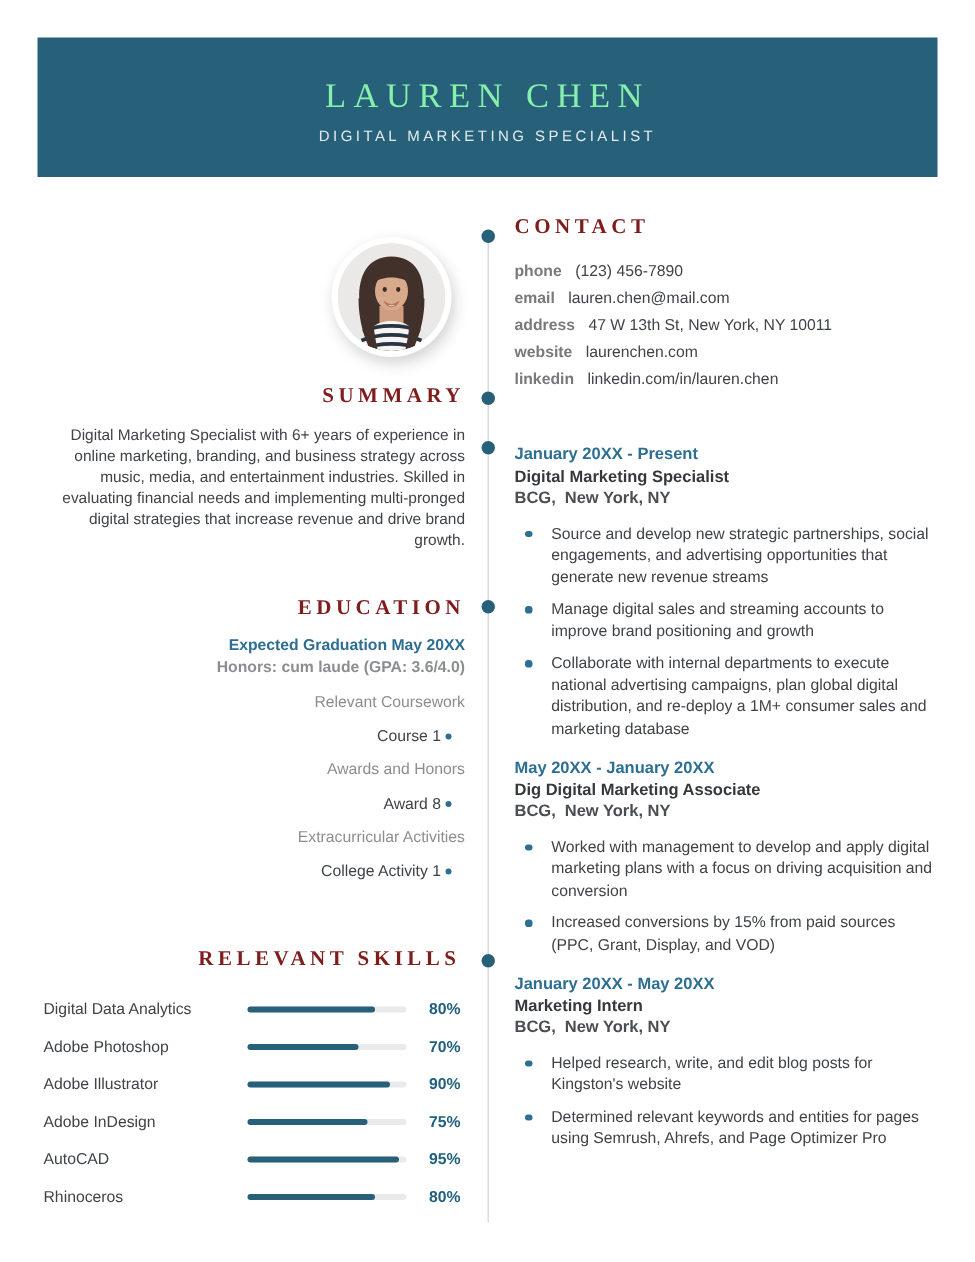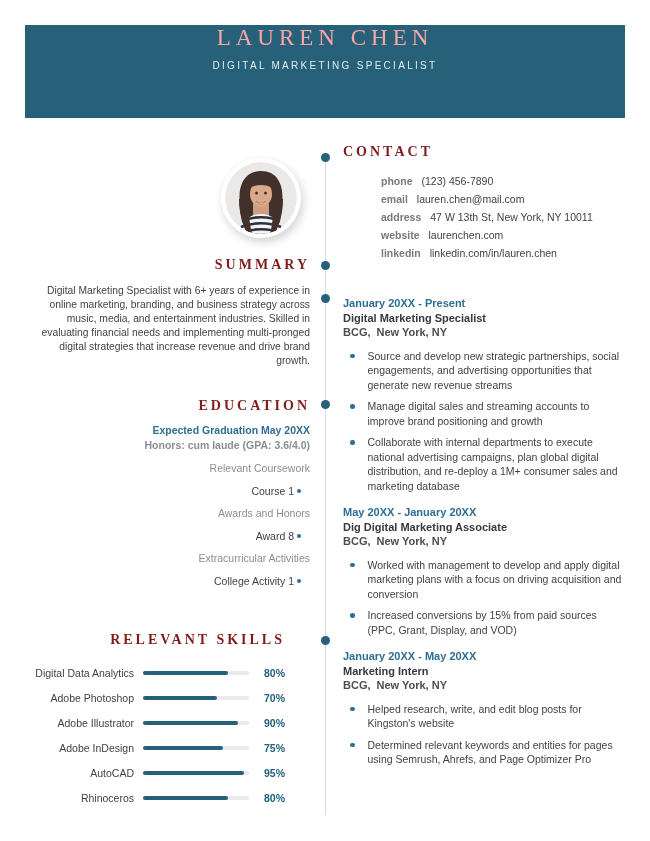--- a/index.html
+++ b/index.html
@@ -10,23 +10,24 @@
     color:#3f4347;
   }
   .page { position:absolute; inset:0; background:#ffffff; }
 
   
   .header {
     position:absolute; left:25px; top:25px; width:600px; height:93px;
     background:#276079; text-align:center;
   }
   .name {
+    padding-top:26px;
     font-family:"Liberation Serif","DejaVu Serif",serif;
     font-size:23px; font-weight:400; letter-spacing:5px;
-    color:#fca5a5;
+    color:#86efac;
   }
   .jobtitle {
     margin-top:9px; font-size:10px; letter-spacing:2.3px;
     color:#e3ebf0; font-weight:400;
   }
 
   
   .timeline-line { position:absolute; left:325px; top:157px; width:1px; height:658px; background:#d9dcde; }
   .tl-dot { position:absolute; left:321px; width:9px; height:9px; border-radius:50%; background:#276079; }
   .tl-dot.d1 { top:153px; } .tl-dot.d2 { top:261px; } .tl-dot.d3 { top:294px; }
@@ -59,33 +60,33 @@
   .edu-school { color:#3f4347; }
   .edu-school .loc { margin-left:6px; }
   .edu-groups { margin-top:4px; font-size:10.5px; }
   .edu-group-label { color:#8b8e91; line-height:22.5px; }
   .edu-item { position:relative; color:#3f4347; line-height:22.5px; padding-right:16px; }
   .edu-item .idot {
     position:absolute; right:9px; top:50%; margin-top:-2px;
     width:4px; height:4px; border-radius:50%; background:#2d6e93; display:inline-block;
   }
 
-  .skills-block { position:absolute; left:7px; top:631px; width:278px; }
+  .skills-block { position:absolute; left:29px; top:631px; width:278px; }
   .skills-block h2.sec { text-align:right; padding-right:0; width:285px; margin-left:-7px; }
   .skill-rows { margin-top:12px; }
   .skill-row { display:flex; align-items:center; height:25px; }
-  .skill-name { flex:1; text-align:right; padding-right:9px; font-size:10.5px; color:#3f4347; }
+  .skill-name { flex:1; text-align:left; padding-right:9px; font-size:10.5px; color:#3f4347; }
   .skill-bar { width:106px; height:4px; background:#e9eaec; border-radius:2px; position:relative; }
   .skill-fill { position:absolute; left:0; top:0; height:4px; border-radius:2px; background:#276079; }
   .skill-pct { width:36px; text-align:right; font-size:10.5px; font-weight:700; color:#20607e; }
 
   
   .contact-block { position:absolute; left:343px; top:143px; width:282px; }
   .contact-rows { margin-top:12px; }
-  .c-row { line-height:18px; font-size:10.5px;margin-left:38px; }
+  .c-row { line-height:18px; font-size:10.5px; }
   .c-label { font-weight:700; color:#77797c; margin-right:9px; }
   .c-value { color:#3f4347; }
 
   .exp-block { position:absolute; left:343px; top:284px; width:282px; }
   .job { margin-top:12px; }
   .job-dates { color:#2d6e93; font-weight:600; font-size:11px; line-height:14.5px; }
   .job-title { color:#35383c; font-weight:700; font-size:11px; line-height:14.5px; }
   .job-company { color:#4a4e52; font-weight:600; font-size:11px; line-height:14.5px; }
   .job-company .loc { margin-left:6px; }
   .job-bullets { margin-top:9px; }

